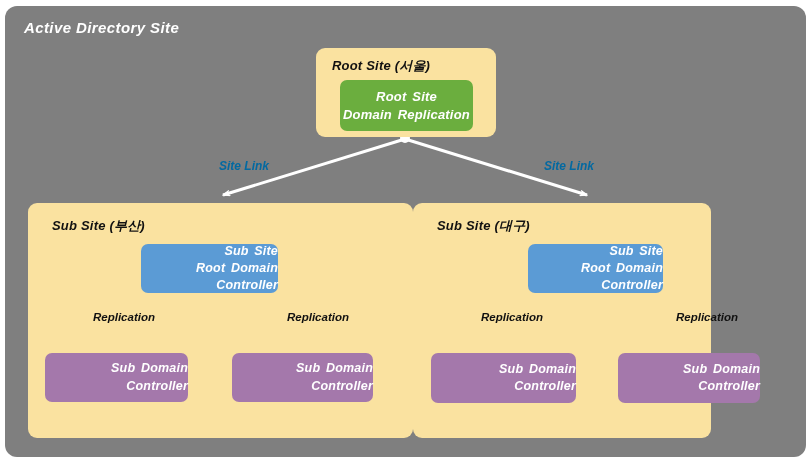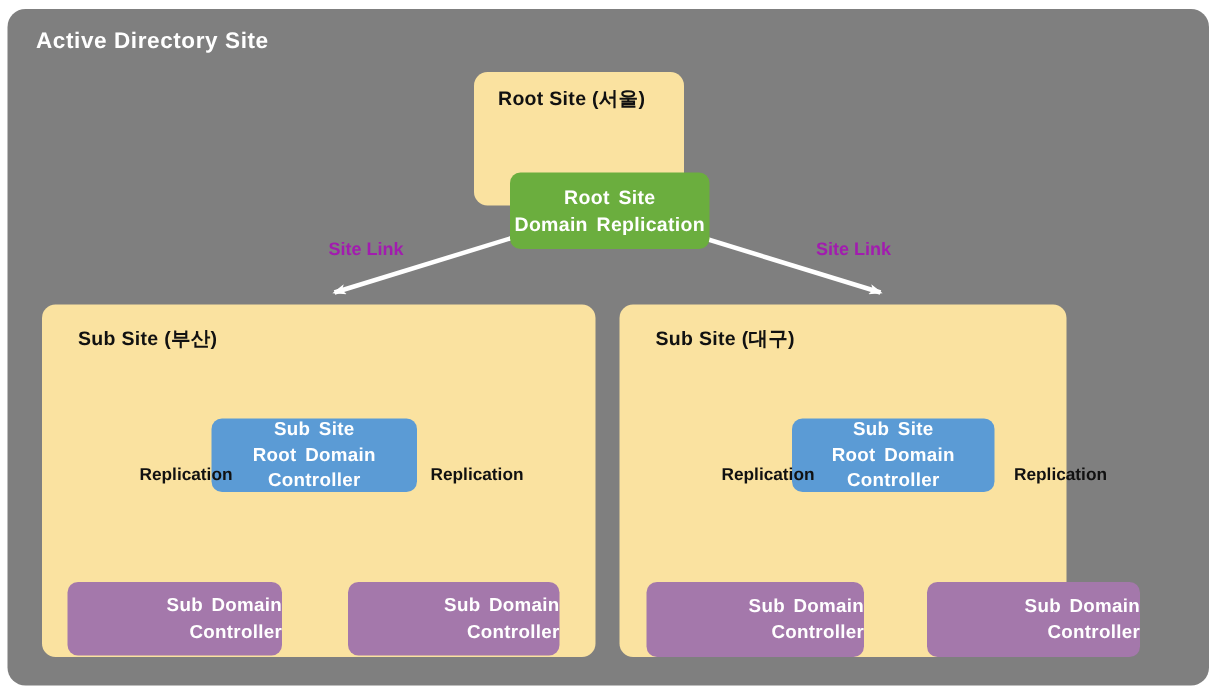--- a/index.html
+++ b/index.html
@@ -1,32 +1,32 @@
 <!DOCTYPE html>
 <html style="--panel: #7F7F7F; --site-fill: #FAE2A0; --root-dc-fill: #6BAE3E; --sub-root-dc-fill: #5B9BD5; --sub-dc-fill: #A478AB; --arrow: #FFFFFF; --label-ink: #111111;"><head>
 <meta charset="utf-8">
 <style>
   :root{
     --panel:#7F7F7F; --site-fill:#FAE2A0; --root-dc-fill:#6BAE3E;
     --sub-root-dc-fill:#5B9BD5; --sub-dc-fill:#A478AB; --arrow:#FFFFFF; --label-ink:#111111;
   }
   html,body{margin:0;padding:0;background:#FFFFFF;}
   .stage{position:relative;width:812px;height:464px;background:#FFFFFF;overflow:hidden;
-         font-family:"Liberation Sans","DejaVu Sans",sans-serif;}
+         font-family:"Liberation Sans","DejaVu Sans",sans-serif;font-style:italic;}
   .panel{position:absolute;left:5px;top:6px;width:801px;height:451px;background:var(--panel);border-radius:12px;}
   .title{position:absolute;left:24px;top:19px;font-size:15px;font-weight:bold;color:#FFFFFF;letter-spacing:.4px;}
   .arrows{position:absolute;left:0;top:0;width:812px;height:464px;pointer-events:none;}
   .site{position:absolute;background:var(--site-fill);border-radius:9px;}
   .site-label{position:absolute;font-size:13px;font-weight:bold;color:var(--label-ink);letter-spacing:.2px;white-space:nowrap;}
   .node{position:absolute;border-radius:7px;display:flex;flex-direction:column;align-items:center;justify-content:center;
-        color:#FFFFFF;font-size:13px;font-weight:bold;text-align:center;line-height:1.38;word-spacing:2px;letter-spacing:.2px;margin-top:35px;}
+        color:#FFFFFF;font-size:13px;font-weight:bold;text-align:center;line-height:1.38;word-spacing:2px;letter-spacing:.2px;}
   .node.green{background:var(--root-dc-fill);}
-  .node.blue{background:var(--sub-root-dc-fill);font-size:12.5px;}
+  .node.blue{background:var(--sub-root-dc-fill);font-size:12.5px;align-items:flex-end;}
   .node.purple{background:var(--sub-dc-fill);font-size:12.5px;align-items:flex-end;}
-  .link-label{position:absolute;transform:translateX(-50%);font-size:12px;font-weight:bold;color:#a21caf;white-space:nowrap;}
+  .link-label{position:absolute;transform:translateX(-50%);font-size:12px;font-weight:bold;color:#0369a1;white-space:nowrap;}
   .rep-label{position:absolute;transform:translateX(-50%);font-size:11.5px;font-weight:bold;color:var(--label-ink);white-space:nowrap;margin-left:12px;}
 </style>
 </head>
 <body>
 
 <div class="stage">
   <div class="panel"></div>
 
   <div class="title">Active Directory Site</div>
 
@@ -44,32 +44,32 @@
       <line x1="596" y1="294" x2="511" y2="346" marker-end="url(#ah)"></line>
       <line x1="596" y1="294" x2="684" y2="346" marker-end="url(#ah)"></line>
     </g>
     <g style="fill:var(--arrow);">
       <circle cx="405" cy="138" r="5"></circle>
       <circle cx="210" cy="293" r="4.5"></circle>
       <circle cx="596" cy="293" r="4.5"></circle>
     </g>
   </svg>
 
-  <div class="site" style="left:316px;top:48px;width:140px;height:89px;">
+  <div class="site" style="left:316px;top:48px;width:180px;height:89px;">
     <div class="site-label" style="left:16px;top:9px;">Root Site (서울)</div>
     <div class="node green" style="left:24px;top:32px;width:133px;height:51px;">
       <span>Root Site</span>
       <span>Domain Replication</span>
     </div>
   </div>
 
   <div class="link-label" style="left:244px;top:159px;">Site Link</div>
   <div class="link-label" style="left:569px;top:159px;">Site Link</div>
 
-  <div class="site" style="left:28px;top:203px;width:369px;height:235px;">
+  <div class="site" style="left:28px;top:203px;width:369px;height:235px;padding-left:16px;">
     <div class="site-label" style="left:24px;top:14px;">Sub Site (부산)</div>
     <div class="node blue" style="left:113px;top:41px;width:137px;height:49px;">
       <span>Sub Site</span>
       <span>Root Domain</span>
       <span>Controller</span>
     </div>
     <div class="rep-label" style="left:84px;top:108px;">Replication</div>
     <div class="rep-label" style="left:278px;top:108px;">Replication</div>
     <div class="node purple" style="left:17px;top:150px;width:143px;height:49px;">
       <span>Sub Domain</span>

